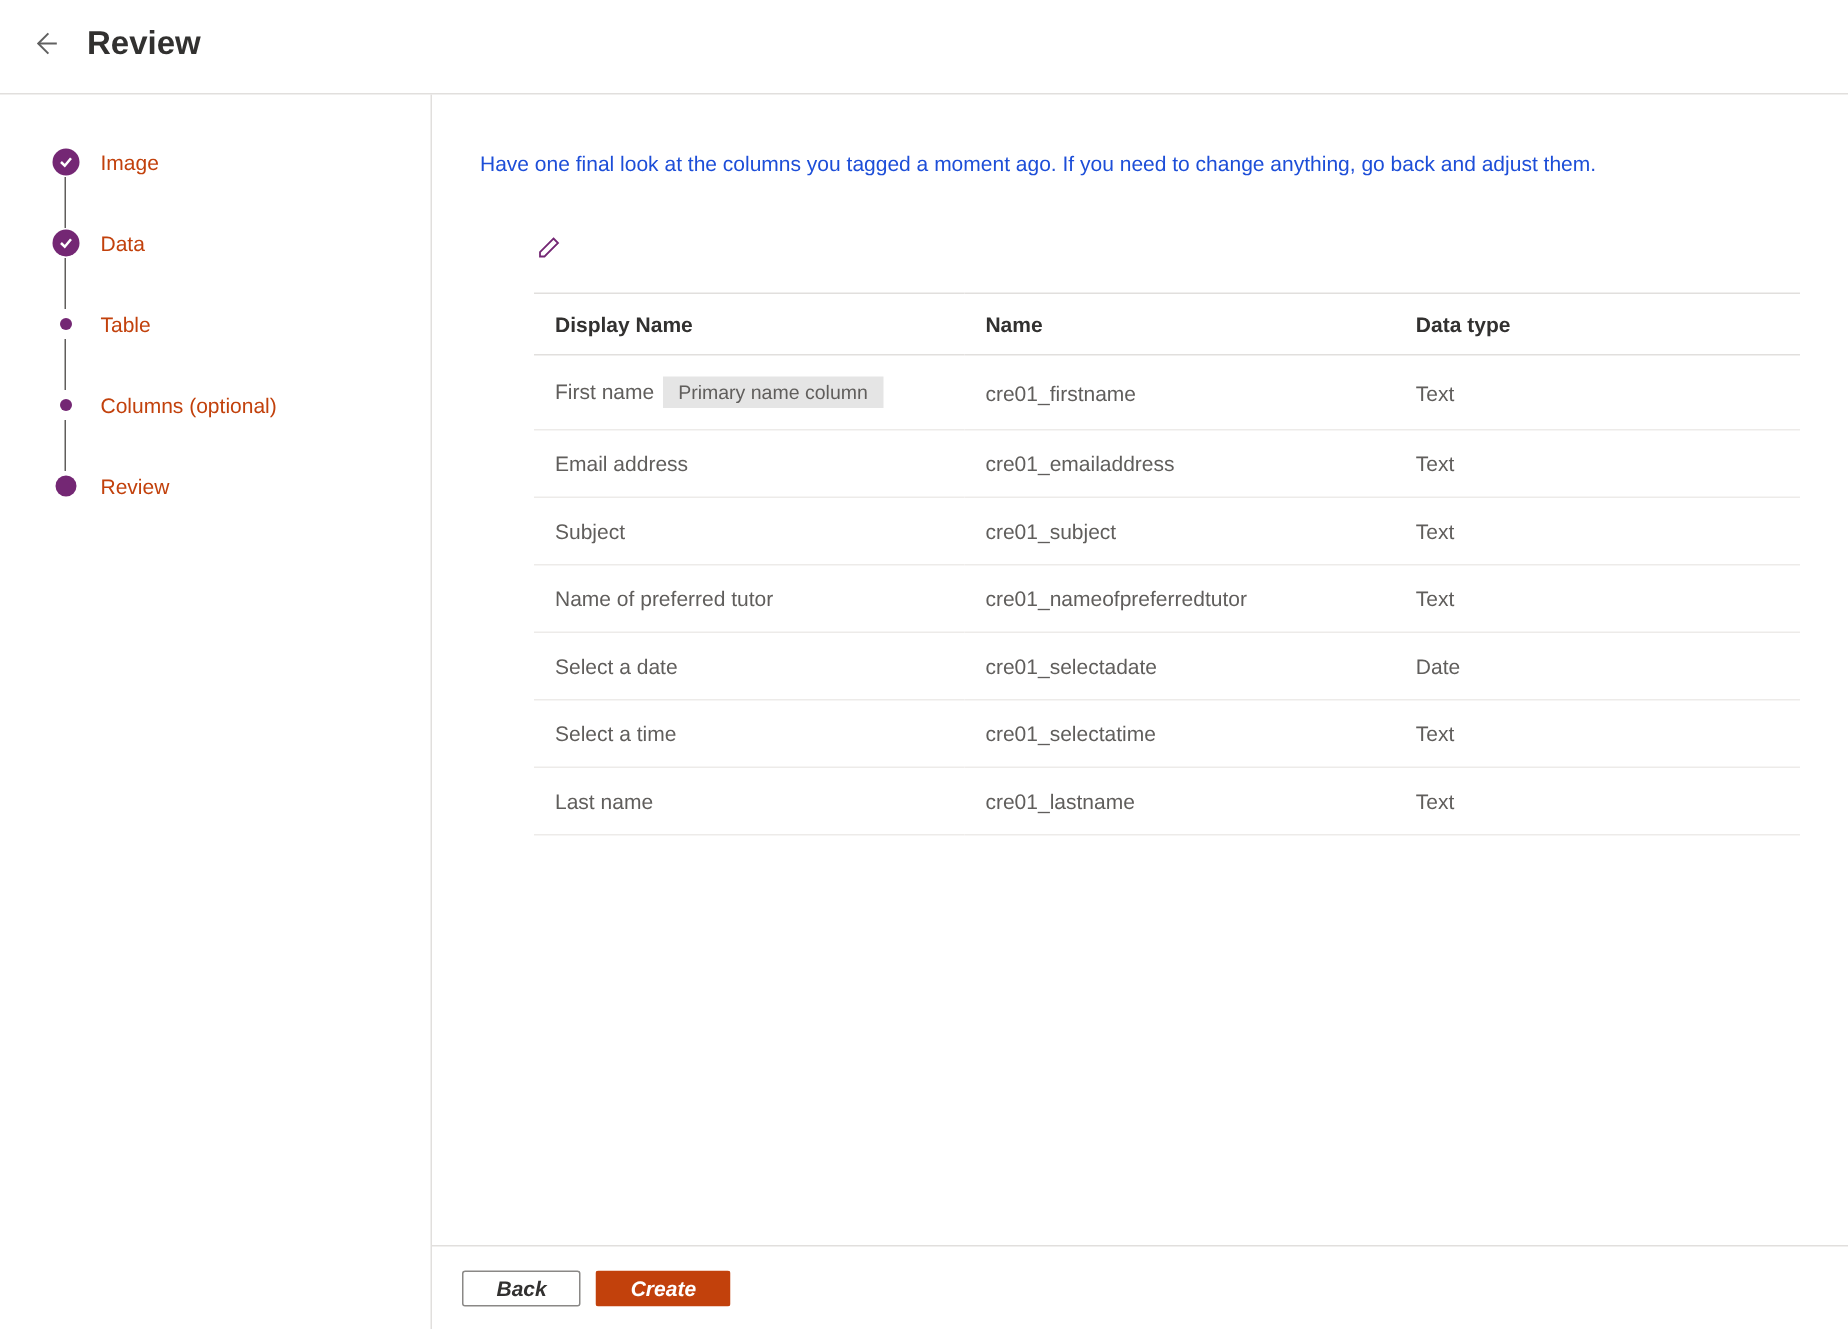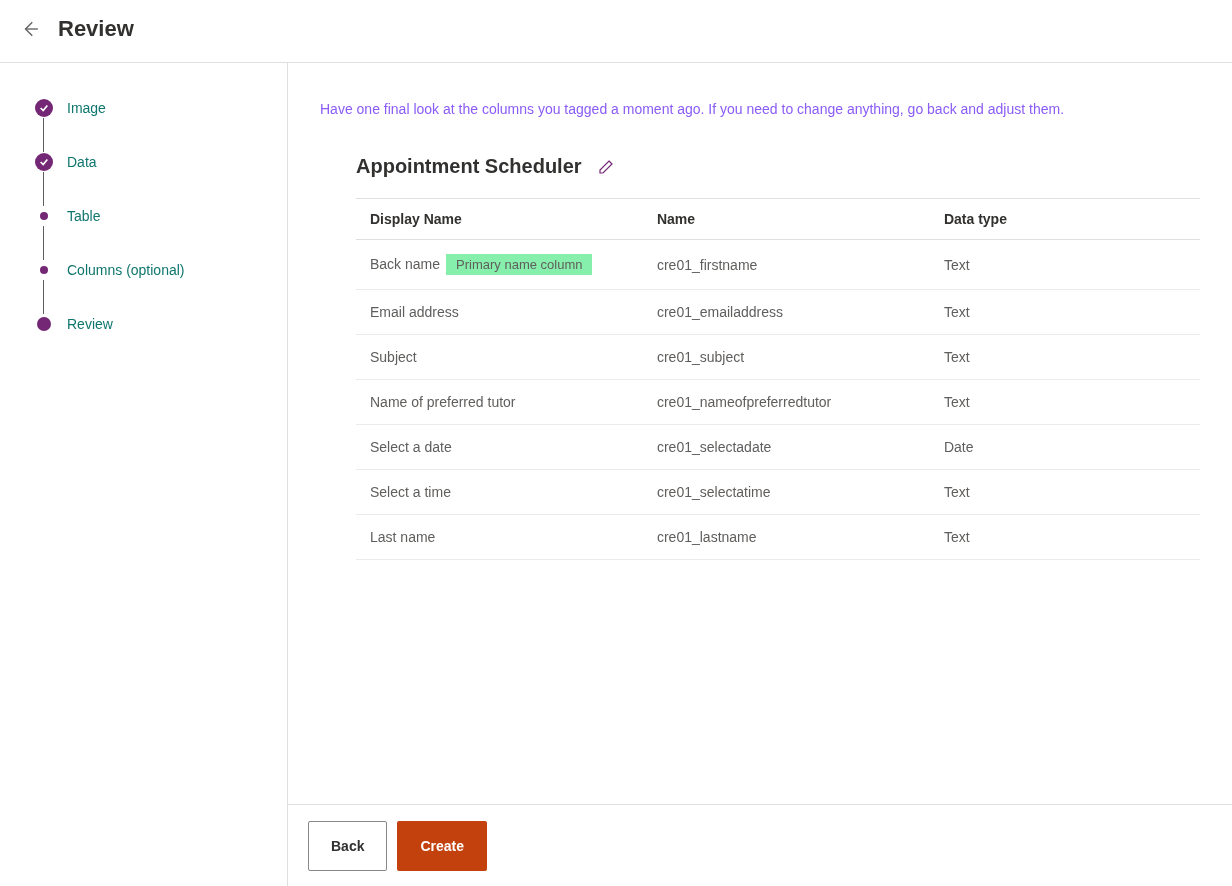--- a/index.html
+++ b/index.html
@@ -94,36 +94,36 @@
       margin: 0 5px;
     }
     .step-dot.current {
       width: 14px;
       height: 14px;
       background: #742774;
       margin: 0 2px;
     }
     .step-label {
       font-size: 14px;
-      color: #0f766e;
+      color: #c2410c;
     }
     .content-area {
       flex: 1;
       display: flex;
       flex-direction: column;
       position: relative;
     }
     .content-scroll {
       padding: 38px 32px 20px 32px;
       flex: 1;
       overflow: auto;
     }
     .intro-text {
       font-size: 14px;
-      color: #8b5cf6;
+      color: #1d4ed8;
       margin-bottom: 38px;
     }
     .table-wrap {
       margin-left: 36px;
     }
     .table-title-row {
       display: flex;
       align-items: center;
       gap: 14px;
       margin-bottom: 20px;
@@ -160,43 +160,44 @@
       padding: 14px 14px;
       border-bottom: 1px solid #edebe9;
       color: #605e5c;
       vertical-align: middle;
     }
     .col-display { width: 34%; }
     .col-name { width: 34%; }
     .col-type { width: 32%; }
     .badge {
       display: inline-block;
-      background: #86efac;
+      background: #e5e5e5;
       color: #605e5c;
       font-size: 13px;
       padding: 3px 10px;
       margin-left: 6px;
     }
     .footer {
       padding: 16px 20px 16px 20px;
       border-top: 1px solid #e1dfdd;
       display: flex;
       gap: 10px;
     }
     .btn {
       display: inline-flex;
       align-items: center;
       justify-content: center;
       font-size: 14px;
       font-weight: 600;
-      height: 50px;
+      height: 24px;
       padding: 0 22px;
       border-radius: 2px;
       cursor: pointer;
       border: 1px solid transparent;
+      font-style: italic;
     }
     .btn.secondary {
       background: #fff;
       border: 1px solid #8a8886;
       color: #323130;
     }
     .btn.primary {
       background: #c2410c;
       color: #fff;
     }
@@ -253,39 +254,38 @@
         </li>
       </ul>
   </div>
 
   <div class="content-area">
     <div class="content-scroll">
       <p class="intro-text">Have one final look at the columns you tagged a moment ago. If you need to change anything, go back and adjust them.</p>
 
       <div class="table-wrap">
         <div class="table-title-row">
-          <h2 class="table-title">Appointment Scheduler</h2>
           <div class="edit-btn">
             <svg viewBox="0 0 16 16" width="16" height="16" fill="none" stroke="currentColor" stroke-width="1.2">
               <path d="M11 2 L14 5 L5 14 L2 14 L2 11 Z"></path>
             </svg>
           </div>
         </div>
 
         <table class="columns-table">
           <thead>
             <tr>
               <th class="col-display">Display Name</th>
               <th class="col-name">Name</th>
               <th class="col-type">Data type</th>
             </tr>
           </thead>
           <tbody id="rows-body">
               <tr>
-                <td><span>Back name</span><span class="badge">Primary name column</span></td>
+                <td><span>First name</span><span class="badge">Primary name column</span></td>
                 <td>cre01_firstname</td>
                 <td>Text</td>
               </tr>
               <tr>
                 <td><span>Email address</span></td>
                 <td>cre01_emailaddress</td>
                 <td>Text</td>
               </tr>
               <tr>
                 <td><span>Subject</span></td>

